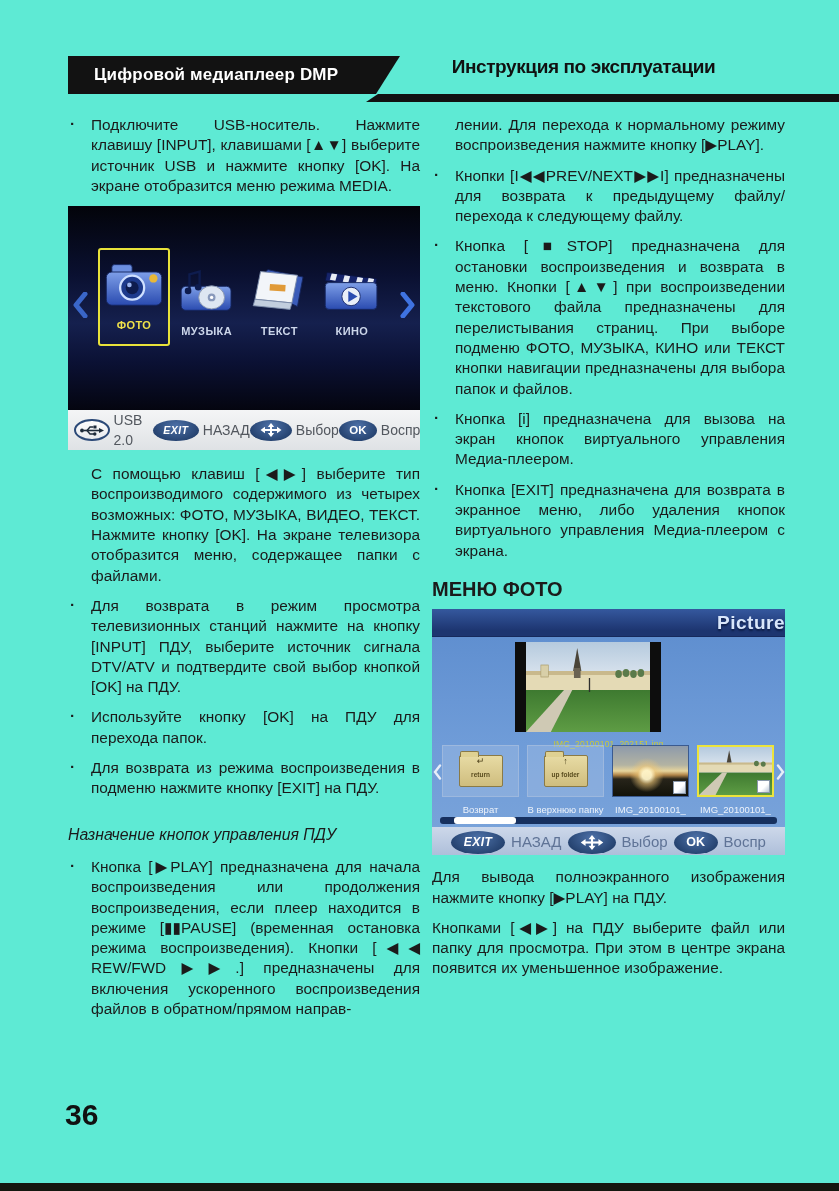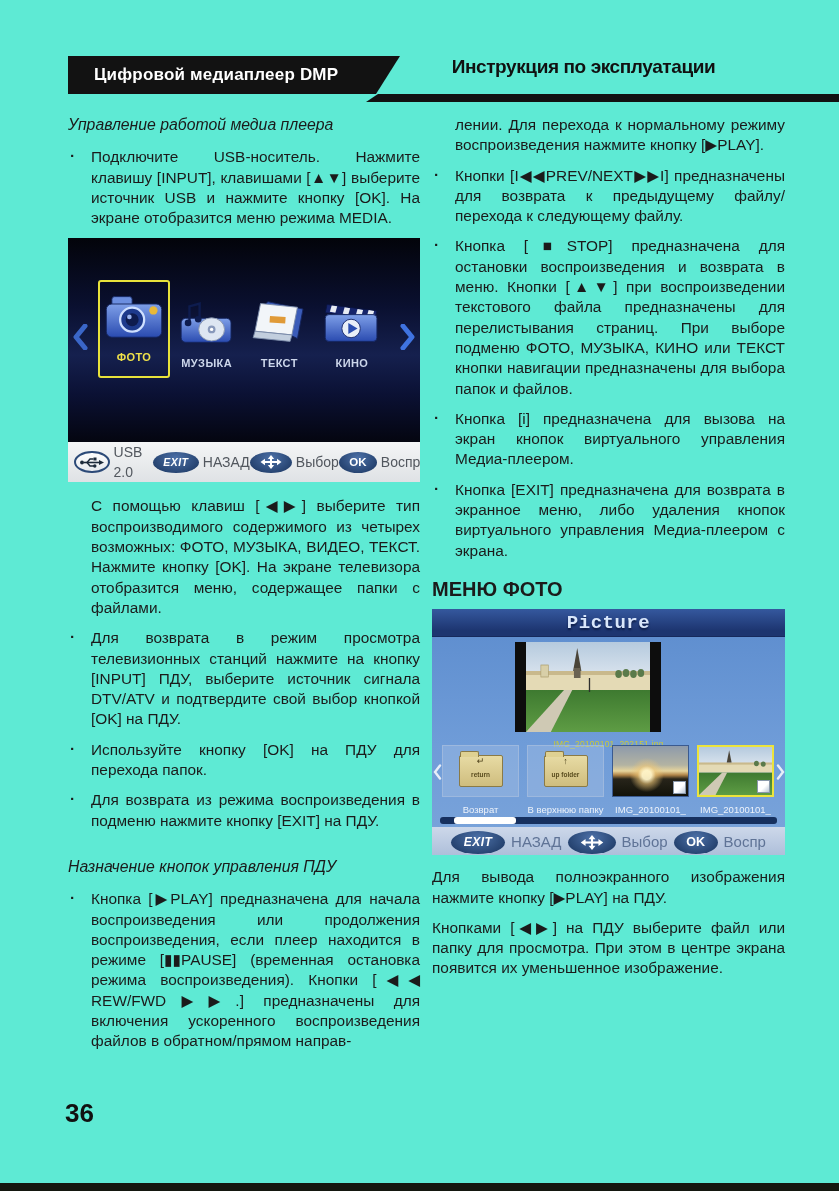--- a/index.html
+++ b/index.html
@@ -19,21 +19,21 @@
   
   .col{position:absolute;top:115px;width:352px;font-size:15.4px;line-height:20.3px;text-align:justify;}
   .col-left{left:68px;}
   .col-right{left:432px;width:353px;}
   .ital-head{font-style:italic;font-size:15.8px;font-weight:normal;margin:0 0 12px 0;text-align:left;}
   .bold-head{font-size:20px;font-weight:bold;margin:18px 0 10px 0;text-align:left;}
   .bullet{position:relative;padding-left:23px;margin:0 0 10px 0;}
   .bullet .dot{position:absolute;left:2px;top:-1px;font-weight:bold;}
   .indent{padding-left:23px;margin:0 0 10px 0;}
   .plain{margin:0 0 10px 0;}
-  .page-num{position:absolute;left:65px;top:1098px;font-size:26px;font-weight:bold;color:#111;}
+  .page-num{position:absolute;left:65px;top:1098px;font-size:30px;font-weight:bold;color:#111;}
   .bottom-strip{position:absolute;left:0;bottom:0;width:839px;height:8px;background:#14170f;}
 
   
   .shot1{width:352px;height:244px;margin:5px 0 14px 0;position:relative;
          background:linear-gradient(180deg,#03040a 0%,#0a1030 28%,#15204e 48%,#0b1134 64%,#04050f 84%,#02030a 100%);}
   .shot1 .menu-row{position:absolute;left:0;top:48px;width:352px;height:110px;
                    display:flex;justify-content:space-between;padding:0 32px 0 30px;box-sizing:border-box;}
   .m-item{width:72px;display:flex;flex-direction:column;align-items:center;justify-content:flex-start;padding-top:12px;}
   .m-item.selected{border:2px solid #e8e23a;border-radius:3px;padding-top:10px;margin-top:-6px;height:98px;box-sizing:border-box;}
   .m-label{margin-top:7px;font-size:11px;font-weight:bold;color:#ccd6ea;letter-spacing:.4px;}
@@ -50,21 +50,21 @@
   .oval.exit{width:46px;height:21px;font-size:10.5px;font-weight:bold;font-style:italic;letter-spacing:.5px;}
   .oval.ok{width:38px;height:21px;font-size:11.5px;font-weight:bold;}
   .oval.cross{width:42px;height:21px;}
   .oval.usb{width:46px;height:22px;background:linear-gradient(180deg,#fdfdfd,#e7eaee);border:2px solid #2c4a78;box-sizing:border-box;}
 
   
   .shot2{width:353px;height:246px;margin:4px 0 12px 0;position:relative;
          background:linear-gradient(180deg,#5c8cce 0%,#6f9cd8 55%,#7ba4da 100%);}
   .shot2 .titlebar{position:absolute;left:0;top:0;width:353px;height:27px;
                    background:linear-gradient(180deg,#35589e,#1d3570 80%);border-bottom:1px solid #16295c;
-                   display:flex;align-items:center;justify-content:center;font-family:Liberation Mono, monospace;}
+                   display:flex;align-items:center;justify-content:flex-end;}
   .shot2 .titlebar span{font-size:19px;font-weight:bold;color:#d9e7fb;text-shadow:0 2px 2px #0c1c46;letter-spacing:.5px;}
   .preview{position:absolute;left:83px;top:33px;width:146px;height:90px;background:#0d0d0d;
            display:flex;align-items:center;justify-content:center;}
   .preview svg{width:124px;height:90px;}
   .caption{position:absolute;left:0;top:125px;width:353px;text-align:center;
            font-size:8.5px;color:#cbc938;letter-spacing:.2px;}
   .thumbrow{position:absolute;left:10px;top:136px;width:333px;height:52px;display:flex;gap:8px;}
   .tcell{width:77px;height:52px;box-sizing:border-box;display:flex;align-items:center;justify-content:center;position:relative;}
   .tcell.folder{background:rgba(190,210,235,.28);border:1px solid #9db8de;}
   .tcell.photo{border:1px solid #3a5a90;}
@@ -102,21 +102,20 @@
 
 <div class="page">
 
   <div class="brand-bar">
     <span>Цифровой медиаплеер DMP</span>
   </div>
   <div class="doc-title">Инструкция по эксплуатации</div>
   <div class="header-rule"></div>
 
   <div class="col col-left">
-    <h3 class="ital-head">Управление работой медиа плеера</h3>
 
     <div class="bullet">
       <span class="dot">·</span>
       <span>Подключите USB-носитель. Нажмите клавишу [INPUT], клавишами [▲▼] выберите источник USB и нажмите кнопку [OK]. На экране отобразится меню режима MEDIA.</span>
     </div>
 
     <div class="shot1">
       <svg class="nav-arrow left" viewBox="0 0 16 26">
         <polyline points="13,2 4,13 13,24" fill="none" stroke="#3a66c8" stroke-width="5" stroke-linecap="round" stroke-linejoin="round"></polyline>
       </svg>

